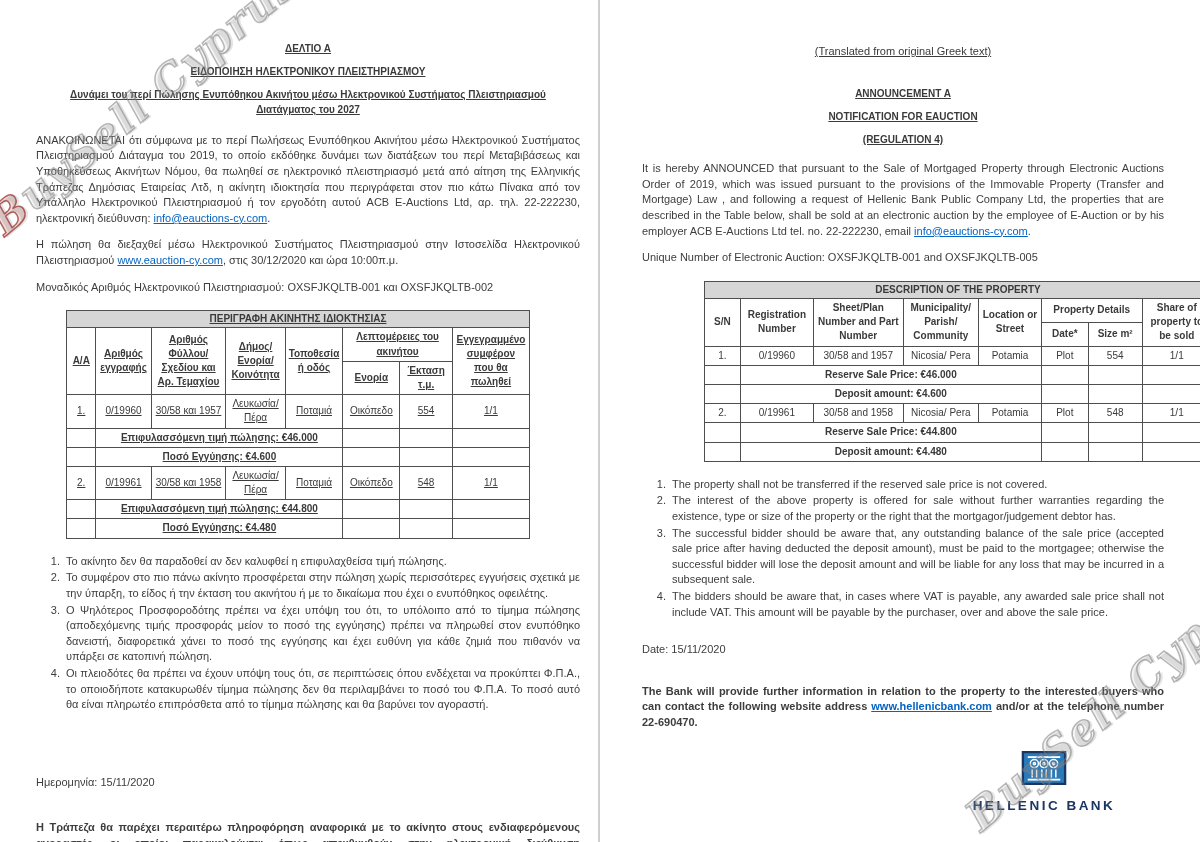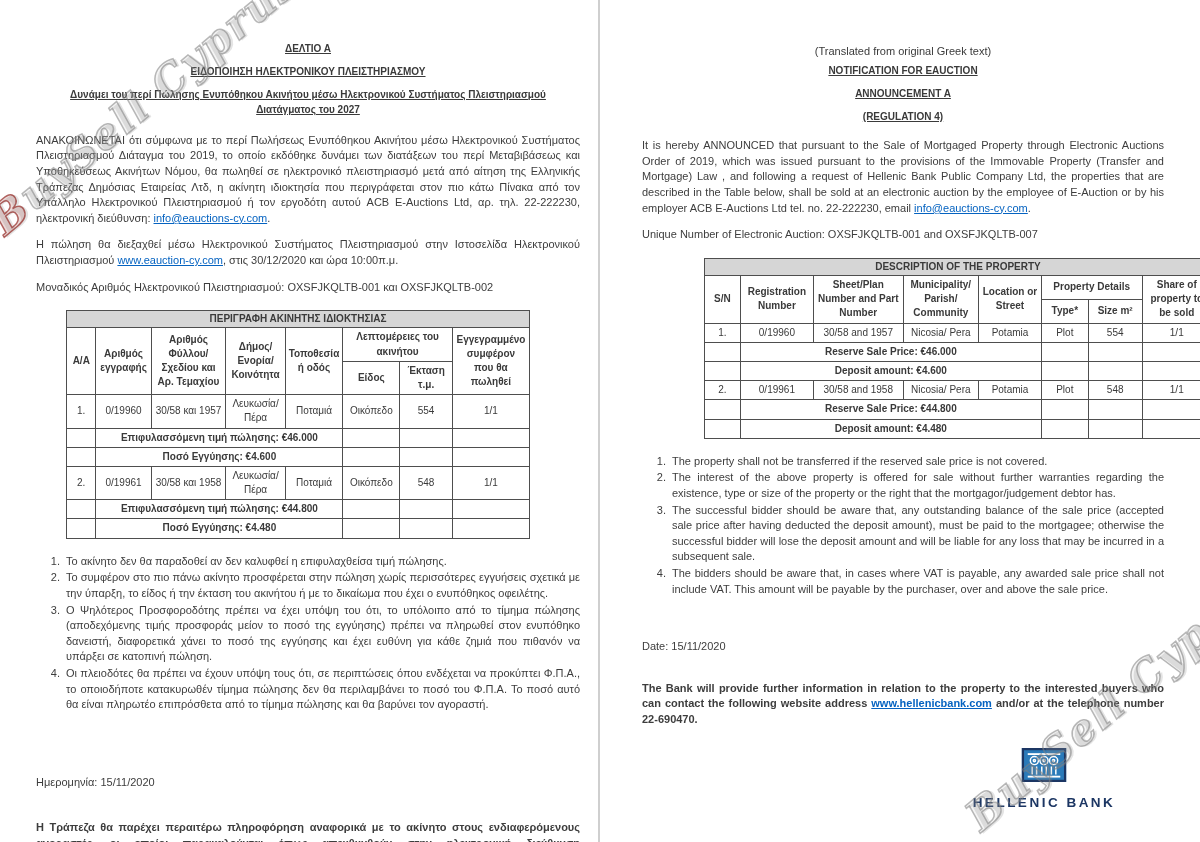--- a/index.html
+++ b/index.html
@@ -20,35 +20,35 @@
   .page-left  { padding: 42px 18px 0 36px; border-right: 2px solid #cfcfcf; }
   .page-right { padding: 44px 36px 0 42px; }
   .doc-title {
     font-weight: bold;
     text-decoration: underline;
     text-align: center;
     font-size: 10px;
     margin-bottom: 9px;
     color: #3a3a3a;
   }
-  .doc-subnote { text-align: center; margin-bottom: 4px; color: #3a3a3a; }
+  .doc-subnote { text-align: center; margin-bottom: 27px; color: #3a3a3a; text-decoration: underline; }
   .title3 { width: 92%; margin-left: auto; margin-right: auto; }
 
   p.body-para { text-align: justify; margin-top: 11px; color: #3d3d3d; }
   .unique-number { margin-top: 20px; }
 
   a.doc-link { color: #0563c1; text-decoration: underline; cursor: pointer; }
 
   table.prop-table {
     border-collapse: collapse;
     font-size: 10px;
     color: #3a3a3a;
     margin-top: 15px;
   }
-  .page-left  table.prop-table { margin-left: 30px; width: 464px; }
+  .page-left  table.prop-table { margin-left: 30px; width: 464px; text-decoration: underline; }
   .page-right table.prop-table { margin-left: 62px; width: 508px; }
   table.prop-table th, table.prop-table td {
     border: 1px solid #4e4e4e;
     padding: 2px 3px;
     text-align: center;
     vertical-align: middle;
   }
   table.prop-table .tbl-title {
     background: #d6d6d6;
     font-weight: bold;
@@ -58,21 +58,21 @@
   td.sub-row {
     text-align: left;
     font-weight: bold;
     padding-left: 6px;
   }
 
   ol.notes { margin-top: 15px; padding-left: 27px; }
   ol.notes li { text-align: justify; padding-left: 3px; margin-bottom: 1px; }
 
   .date-line { margin-top: 62px; }
-  .page-right .date-line { margin-top: 42px; }
+  .page-right .date-line { margin-top: 22px; }
 
   .footer-para { font-weight: bold; text-align: justify; margin-top: 30px; }
   .page-right .footer-para { margin-top: 26px; }
 
   .logo-block { width: 220px; text-align: center; }
   .page-right .logo-block { margin: 20px 10px 0 auto; }
   .logo-square { display: inline-block; }
   .logo-name {
     margin-top: 7px;
     font-weight: bold;
@@ -140,21 +140,21 @@
     <tr>
       <th rowspan="2">Α/Α</th>
       <th rowspan="2">Αριθμός εγγραφής</th>
       <th rowspan="2">Αριθμός Φύλλου/ Σχεδίου και Αρ. Τεμαχίου</th>
       <th rowspan="2">Δήμος/ Ενορία/ Κοινότητα</th>
       <th rowspan="2">Τοποθεσία ή οδός</th>
       <th colspan="2">Λεπτομέρειες του ακινήτου</th>
       <th rowspan="2">Εγγεγραμμένο συμφέρον που θα πωληθεί</th>
     </tr>
     <tr>
-      <th>Είδος</th>
+      <th>Ενορία</th>
       <th>Έκταση τ.μ.</th>
     </tr>
     <tr>
       <td>1.</td>
       <td>0/19960</td>
       <td>30/58 και 1957</td>
       <td>Λευκωσία/ Πέρα</td>
       <td>Ποταμιά</td>
       <td>Οικόπεδο</td>
       <td>554</td>
@@ -212,28 +212,28 @@
 
   <p class="footer-para"><span>Η Τράπεζα θα παρέχει περαιτέρω πληροφόρηση αναφορικά με το ακίνητο στους ενδιαφερόμενους αγοραστές, οι οποίοι παρακαλούνται όπως απευθυνθούν στην ηλεκτρονική διεύθυνση </span><a class="doc-link">www.hellenicbank.com</a><span> και/ή στο τηλέφωνο 22-690470.</span></p>
 
 </div>
 
 <div class="page page-right">
 
   <div class="watermark wm-right"><span>BuySell Cyprus</span></div>
 
   <div class="doc-subnote">(Translated from original Greek text)</div>
+  <div class="doc-title">ANNOUNCEMENT A</div>
   <div class="doc-title">NOTIFICATION FOR EAUCTION</div>
-  <div class="doc-title">ANNOUNCEMENT A</div>
   <div class="doc-title">(REGULATION 4)</div>
 
   <p class="body-para" style="margin-top:14px;"><span>It is hereby ANNOUNCED that pursuant to the Sale of Mortgaged Property through Electronic Auctions Order of 2019, which was issued pursuant to the provisions of the  Immovable Property (Transfer and Mortgage) Law , and  following a request of Hellenic Bank Public Company Ltd, the properties that are described in the Table below, shall be sold at an electronic auction by the employee of E-Auction or by his employer ACB E-Auctions Ltd tel. no. 22-222230, email </span><a class="doc-link">info@eauctions-cy.com</a><span>.</span></p>
 
 
-  <p class="body-para unique-number">Unique Number of Electronic Auction: OXSFJKQLTB-001 and OXSFJKQLTB-007</p>
+  <p class="body-para unique-number">Unique Number of Electronic Auction: OXSFJKQLTB-001 and OXSFJKQLTB-005</p>
 
   <table class="prop-table">
     <colgroup>
       <col style="width:32px">
         <col style="width:62px">
         <col style="width:80px">
         <col style="width:66px">
       <col style="width:56px">
         <col style="width:42px">
         <col style="width:48px">
@@ -246,21 +246,21 @@
     <tr>
       <th rowspan="2">S/N</th>
       <th rowspan="2">Registration Number</th>
       <th rowspan="2">Sheet/Plan Number and Part Number</th>
       <th rowspan="2">Municipality/ Parish/ Community</th>
       <th rowspan="2">Location or Street</th>
       <th colspan="2">Property Details</th>
       <th rowspan="2">Share of property to be sold</th>
     </tr>
     <tr>
-      <th>Type*</th>
+      <th>Date*</th>
       <th>Size m²</th>
     </tr>
     <tr>
       <td>1.</td>
       <td>0/19960</td>
       <td>30/58 and 1957</td>
       <td>Nicosia/ Pera</td>
       <td>Potamia</td>
       <td>Plot</td>
       <td>554</td>

